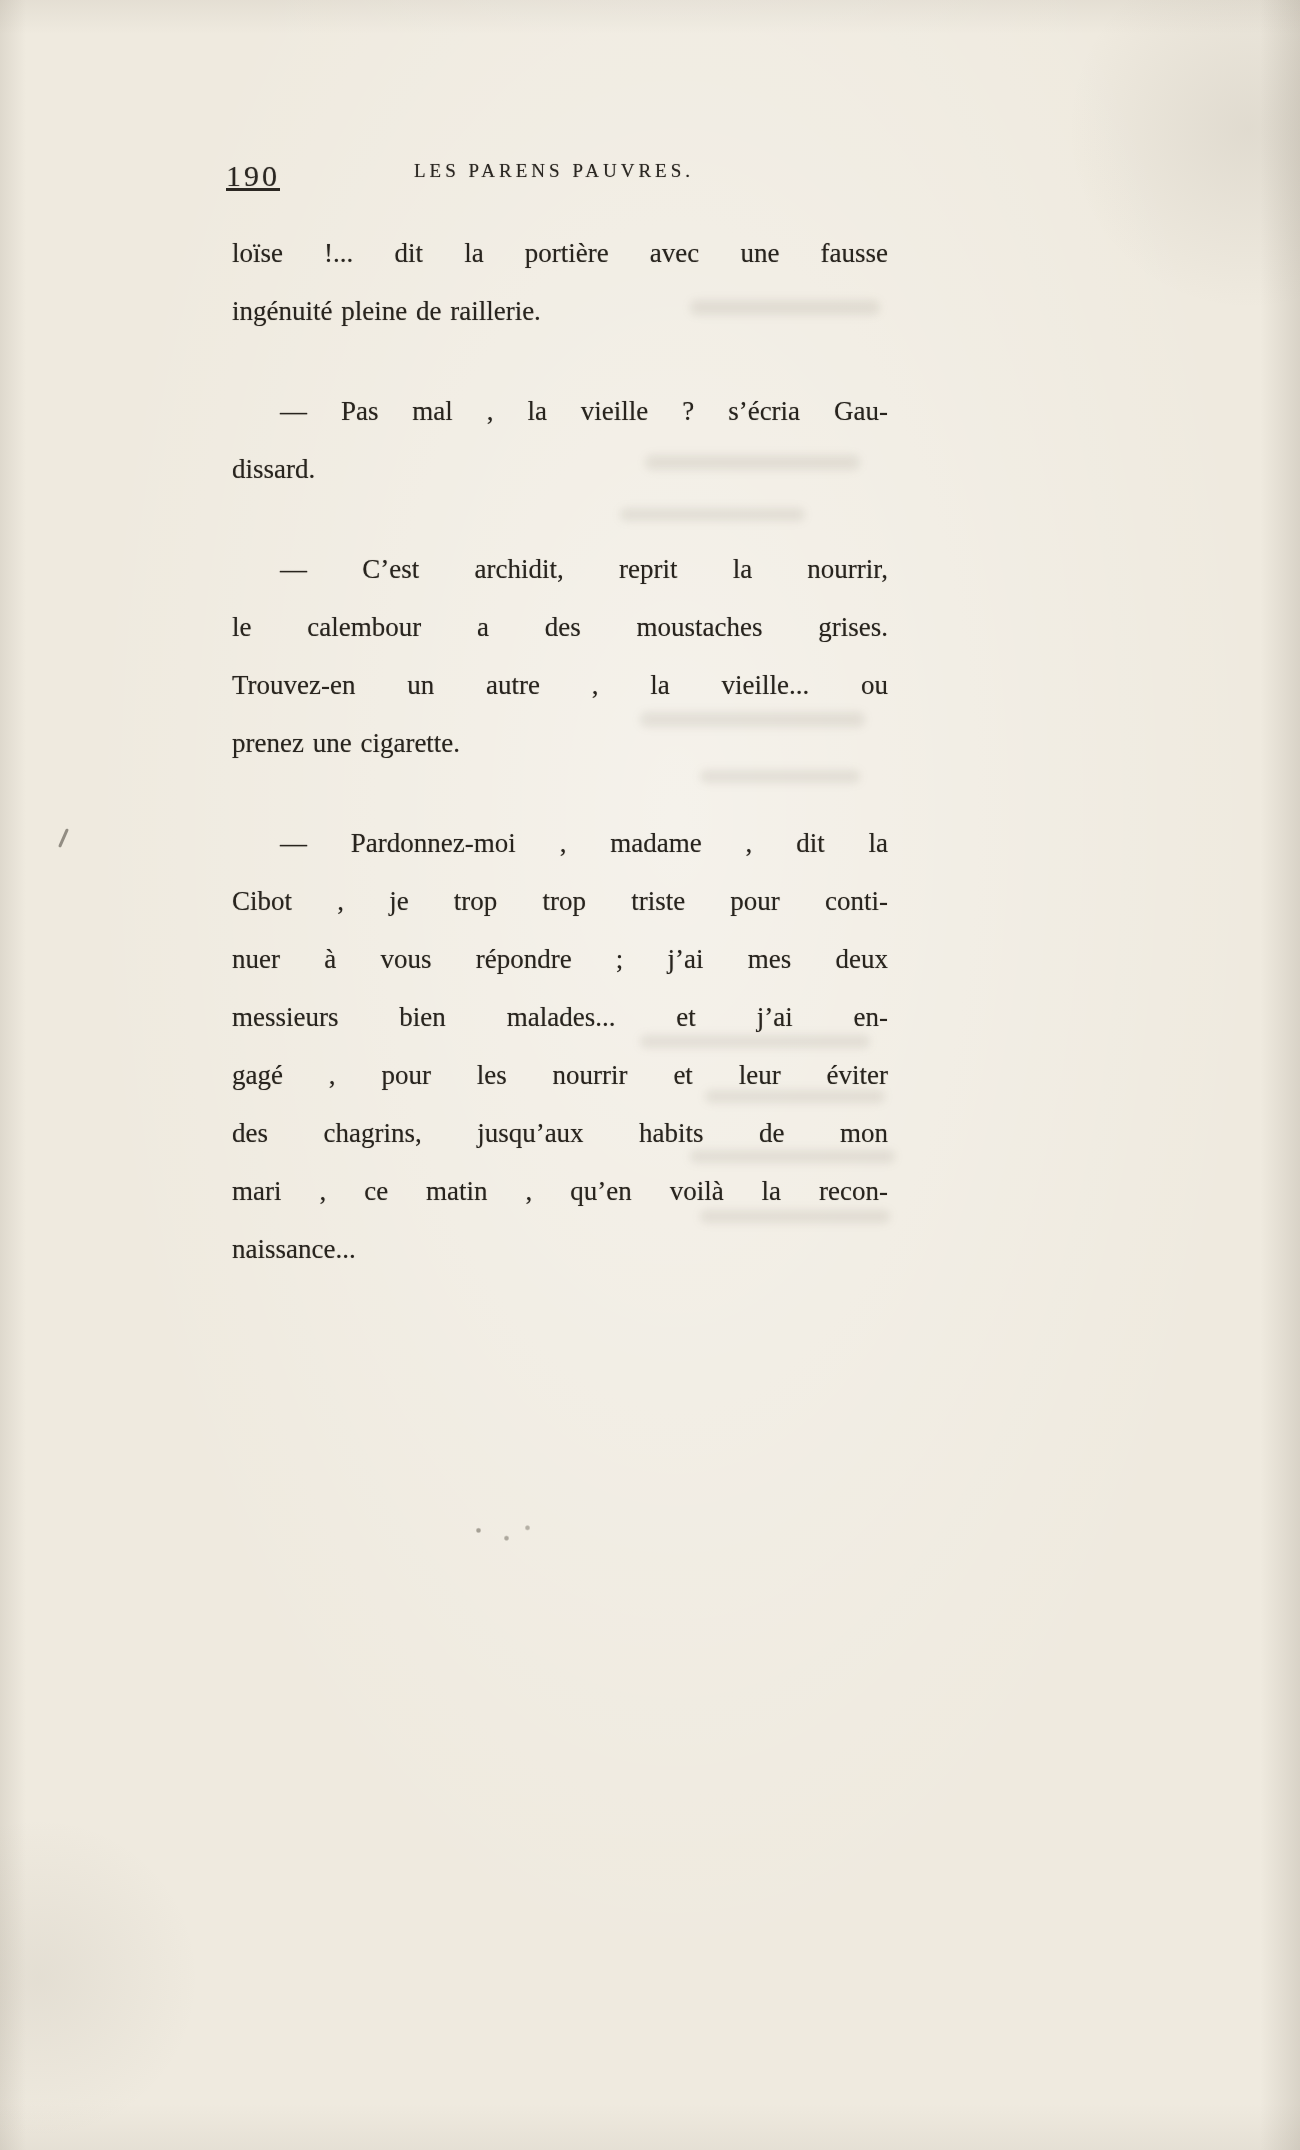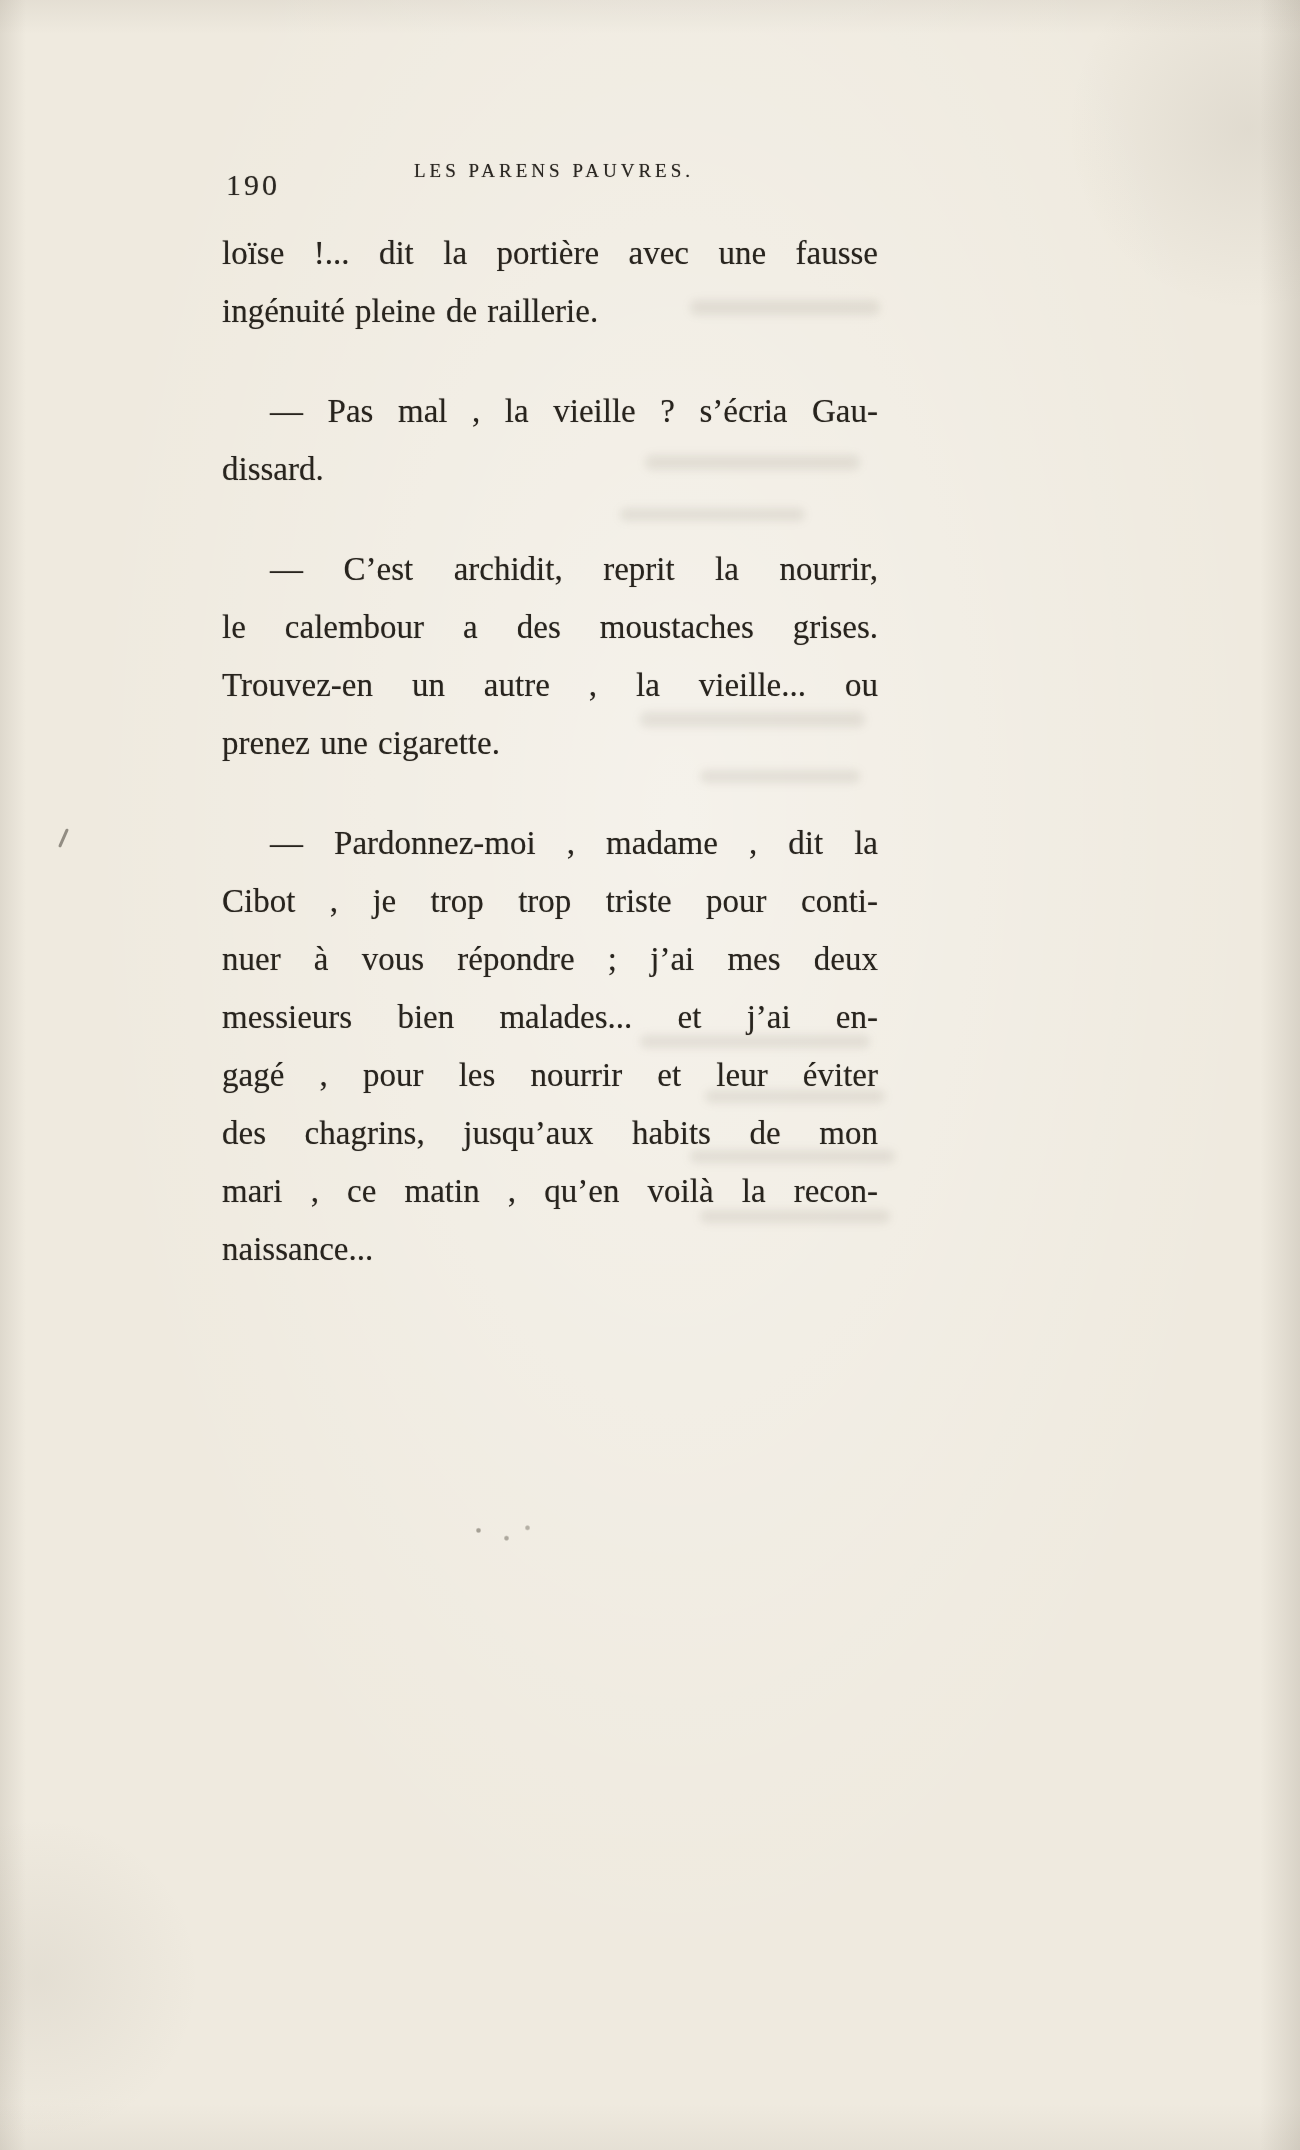--- a/index.html
+++ b/index.html
@@ -34,44 +34,45 @@
     position: absolute;
     left: 226px;
     top: 156px;
     width: 656px;
     height: 42px;
     color: #2b2722;
   }
   .pagenum {
     position: absolute;
     left: 0;
-    top: 12px;
+    top: 3px;
     font-size: 30px;
     letter-spacing: 3px;
     text-shadow: 0 0 1px rgba(43,39,34,0.45);
+    text-decoration: underline;
   }
   .running-title {
     position: absolute;
     left: 50%;
     top: 4px;
     transform: translateX(-50%);
     font-size: 19px;
     letter-spacing: 4px;
     white-space: nowrap;
     text-shadow: 0 0 1px rgba(43,39,34,0.45);
   }
 
   
   .textblock {
     position: absolute;
-    left: 222px;
+    left: 232px;
     top: 224px;
     width: 656px;
     color: #28241e;
-    font-size: 33px;
+    font-size: 27px;
     line-height: 58px;
     text-shadow: 0 0 1px rgba(42,38,32,0.42);
   }
   .para { margin: 0; }
   .para + .para { margin-top: 42px; }
   .line {
     display: block;
     text-align: justify;
     text-align-last: justify;
     word-spacing: 2px;

